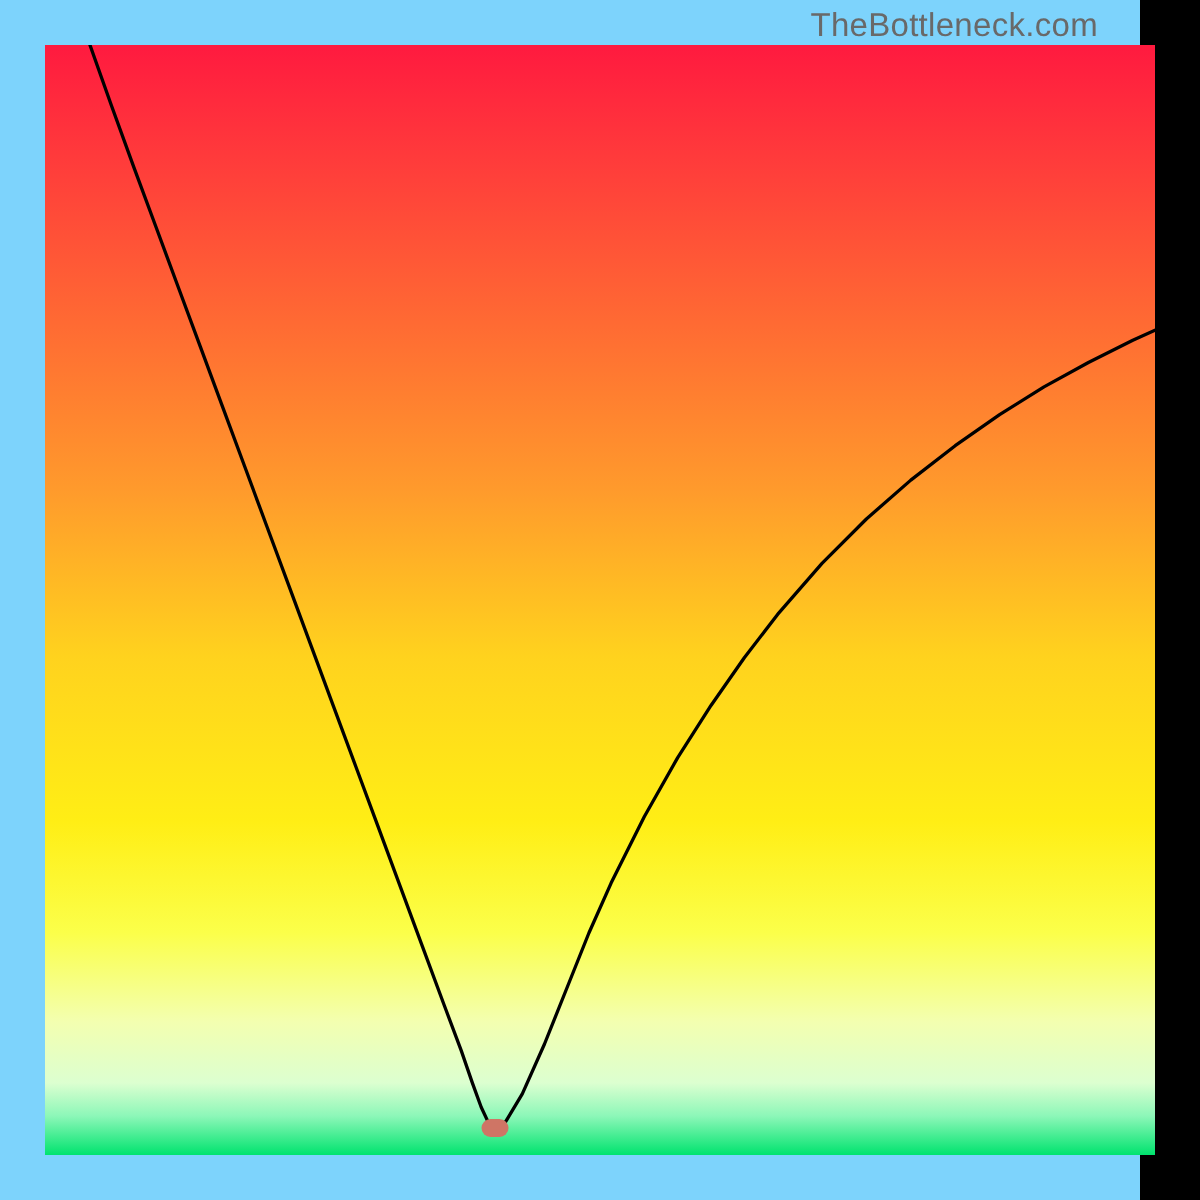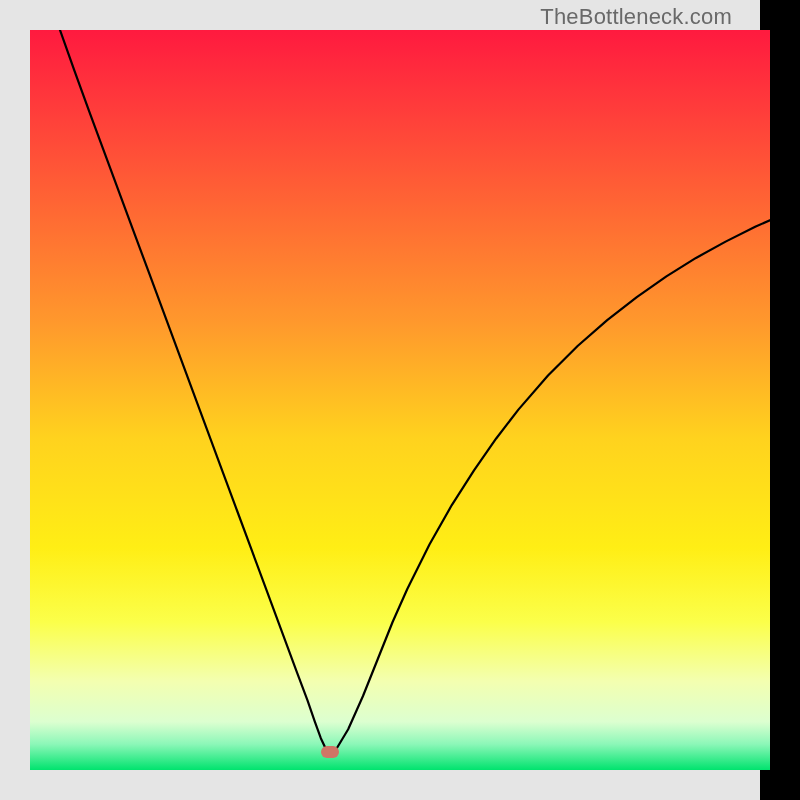--- a/index.html
+++ b/index.html
@@ -9,21 +9,21 @@
     height: 800px;
     overflow: hidden;
     background: #000;
     font-family: Arial, Helvetica, sans-serif;
   }
   .frame {
     position: absolute;
     top: 0; left: 0;
     width: 760px;
     height: 800px;
-    background: #e5e5e5;
+    background: #7dd3fc;
   }
   .plot-area {
     position: absolute;
     top: 30px;
     left: 30px;
     width: 740px;
     height: 740px;
     overflow: hidden;
   }
   .watermark {

